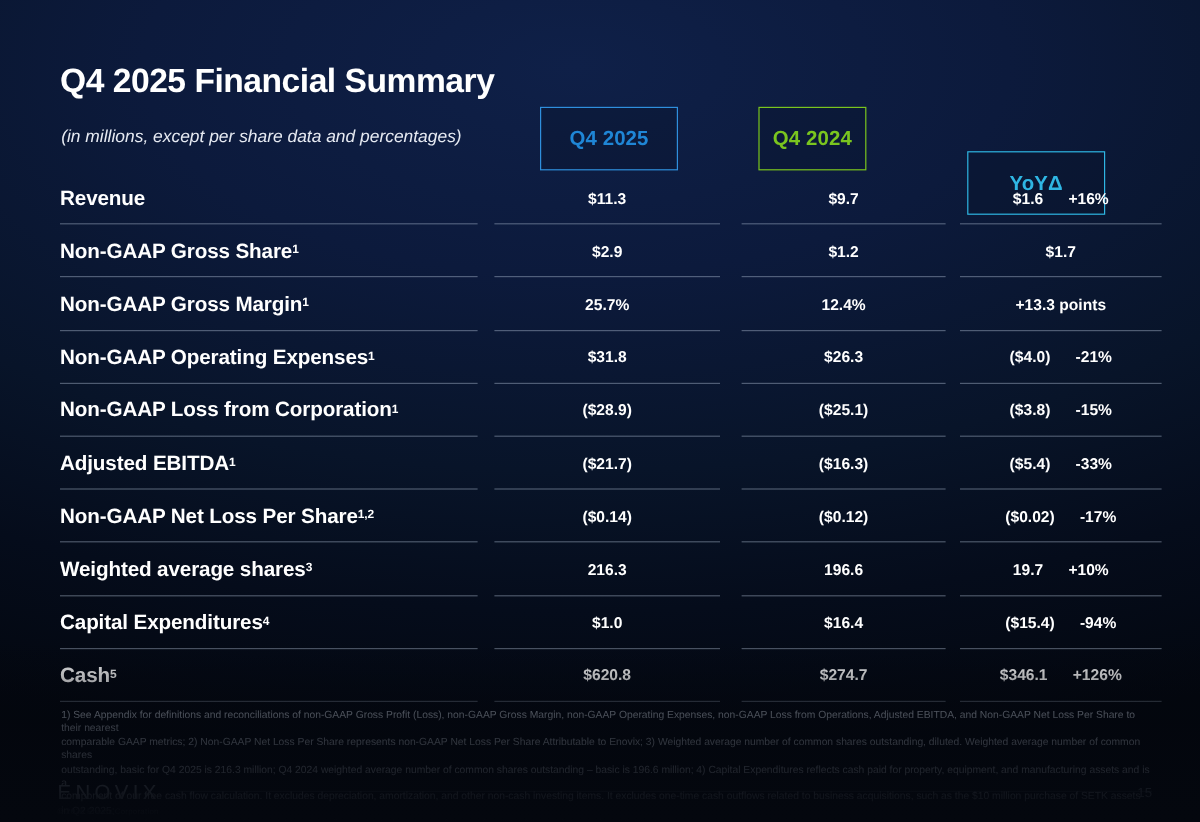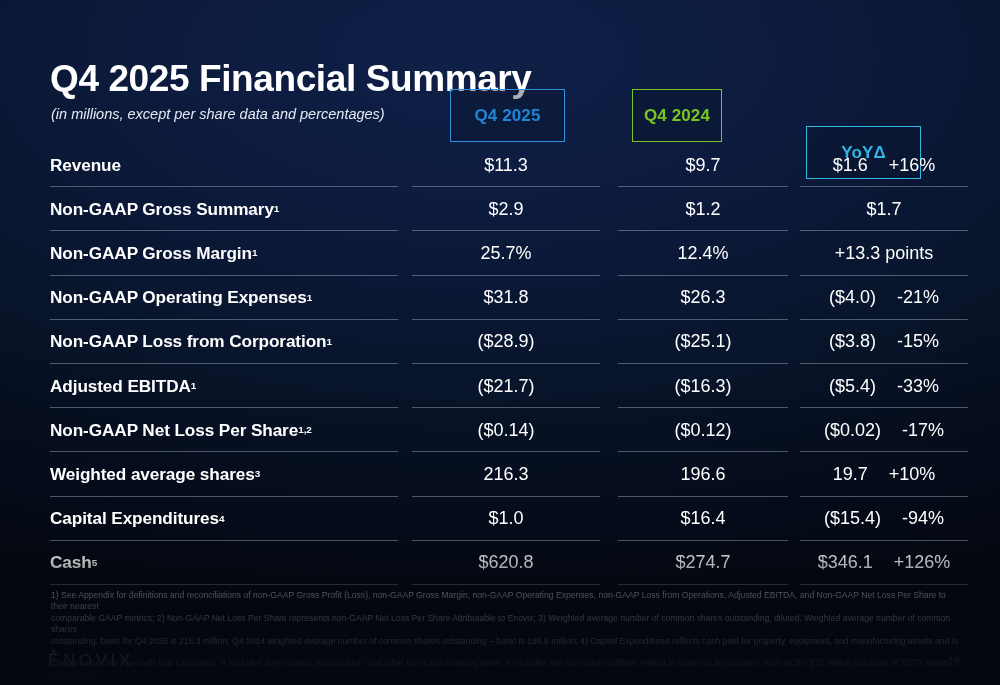--- a/index.html
+++ b/index.html
@@ -24,21 +24,21 @@
     height: 150px;
     background: linear-gradient(to bottom, rgba(3,7,15,0) 0%, rgba(3,6,13,0.72) 45%, #04070e 100%);
     pointer-events: none;
   }
 
   
   .title {
     position: absolute;
     left: 50px;
     top: 33px;
-    font-size: 37px;
+    font-size: 28px;
     font-weight: 700;
     letter-spacing: -0.4px;
     color: #ffffff;
   }
 
   
   .subtitle {
     position: absolute;
     left: 51px;
     top: 106px;
@@ -98,22 +98,22 @@
     justify-content: flex-start;
     font-size: 17.2px;
     font-weight: 700;
     color: #ffffff;
     letter-spacing: -0.1px;
   }
   .cell.c1 { left: 412px; width: 188px; justify-content: center; }
   .cell.c2 { left: 618px; width: 170px; justify-content: center; }
   .cell.c3 { left: 800px; width: 168px; justify-content: center; }
   .cell.val {
-    font-size: 18px;
-    font-weight: 400;
+    font-size: 13px;
+    font-weight: 700;
     color: #ffffff;
   }
   .cell.c3 .pair {
     display: flex;
     align-items: baseline;
     gap: 21px;
     white-space: nowrap;
   }
   sup {
     font-size: 0.58em;
@@ -211,21 +211,21 @@
             <span>+16%</span>
           </div>
         </div>
         <div class="divline d0"></div>
         <div class="divline d1"></div>
         <div class="divline d2"></div>
         <div class="divline d3"></div>
       </div>
       <div class="row">
         <div class="cell label">
-          <span>Non-GAAP Gross Summary</span>
+          <span>Non-GAAP Gross Share</span>
           <sup>1</sup>
         </div>
         <div class="cell val c1">$2.9</div>
         <div class="cell val c2">$1.2</div>
         <div class="cell val c3">
           <div class="pair">
             <span>$1.7</span>
           </div>
         </div>
         <div class="divline d0"></div>

